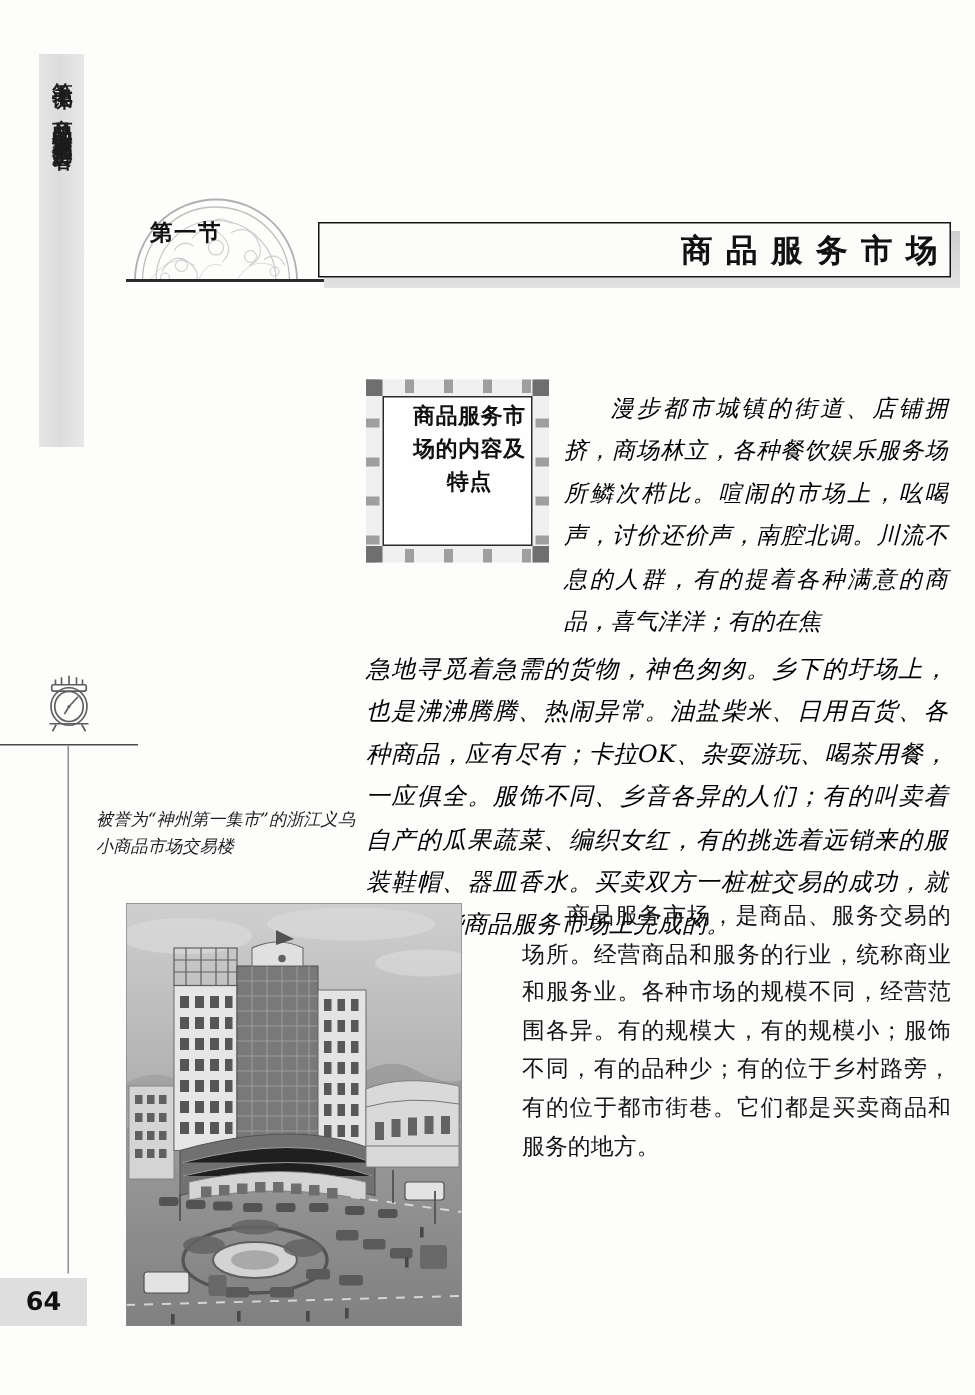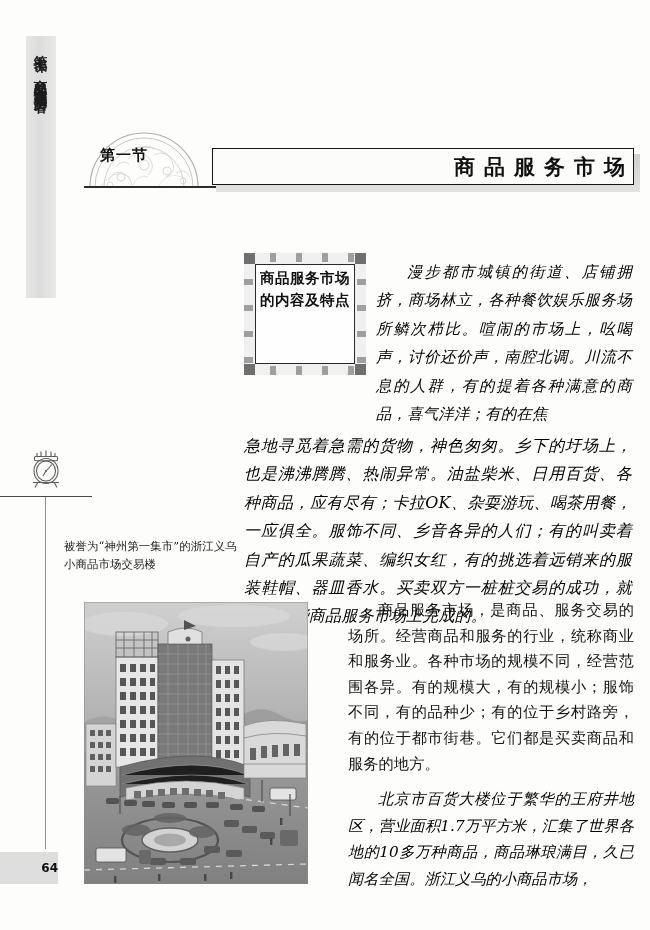--- a/index.html
+++ b/index.html
@@ -87,23 +87,23 @@
     height: 32px;
     background: #dedede;
   }
   .page-num {
     position: absolute;
     left: 0;
     top: 852px;
     width: 58px;
     height: 32px;
     line-height: 32px;
-    text-align: right;
+    text-align: center;
     font-family: "DejaVu Sans", sans-serif;
-    font-size: 12px;
+    font-size: 17px;
     font-weight: bold;
     color: #111;
   }
 
   
   .sec-ornament {
     position: absolute;
     left: 88px;
     top: 131px;
     width: 112px;
@@ -214,20 +214,21 @@
     right: 13px;
     bottom: 14px;
     font-family: "DejaVu Serif", serif;
     font-size: 14.5px;
     font-weight: bold;
     line-height: 22px;
     letter-spacing: 0.5px;
     text-align: center;
     color: #111;
     box-sizing: border-box;
+    padding-left: 16px;
   }
 
   
   .kai {
     font-family: "DejaVu Serif", serif;
     font-style: italic;
     color: #000000;
   }
   .song {
     font-family: "DejaVu Serif", serif;
@@ -281,20 +282,21 @@
     text-indent: 30px;
   }
 
   
   .photo-caption {
     position: absolute;
     left: 64px;
     top: 538px;
     width: 176px;
     font-family: "DejaVu Serif", serif;
+    font-style: italic;
     font-size: 11.4px;
     line-height: 17.5px;
     color: #1d1d1d;
     letter-spacing: 0.1px;
   }
   .photo {
     position: absolute;
     left: 84px;
     top: 602px;
     width: 224px;
@@ -379,21 +381,20 @@
     <div class="keybox-corner kc-tr"></div>
     <div class="keybox-corner kc-bl"></div>
     <div class="keybox-corner kc-br"></div>
     <div class="keybox-inner"></div>
     <div class="keybox-text">商品服务市场的内容及特点</div>
   </div>
 
   <div class="para-1 kai">漫步都市城镇的街道、店铺拥挤，商场林立，各种餐饮娱乐服务场所鳞次栉比。喧闹的市场上，吆喝声，讨价还价声，南腔北调。川流不息的人群，有的提着各种满意的商品，喜气洋洋；有的在焦</div>
   <div class="para-1b kai">急地寻觅着急需的货物，神色匆匆。乡下的圩场上，也是沸沸腾腾、热闹异常。油盐柴米、日用百货、各种商品，应有尽有；卡拉OK、杂耍游玩、喝茶用餐，一应俱全。服饰不同、乡音各异的人们；有的叫卖着自产的瓜果蔬菜、编织女红，有的挑选着远销来的服装鞋帽、器皿香水。买卖双方一桩桩交易的成功，就是在这些商品服务市场上完成的。</div>
   <div class="para-2 song">商品服务市场，是商品、服务交易的场所。经营商品和服务的行业，统称商业和服务业。各种市场的规模不同，经营范围各异。有的规模大，有的规模小；服饰不同，有的品种少；有的位于乡村路旁，有的位于都市街巷。它们都是买卖商品和服务的地方。</div>
-  <div class="para-3 kai">北京市百货大楼位于繁华的王府井地区，营业面积1.7万平方米，汇集了世界各地的10多万种商品，商品琳琅满目，久已闻名全国。浙江义乌的小商品市场，</div>
 
   <div class="photo-caption">被誉为“神州第一集市”的浙江义乌小商品市场交易楼</div>
 
   <div class="photo">
     <svg width="224" height="282" viewBox="0 0 224 282">
       <defs>
         <linearGradient id="sky" x1="0" y1="0" x2="0" y2="1">
           <stop offset="0%" stop-color="#c9c9c9"></stop>
           <stop offset="60%" stop-color="#b0b0b0"></stop>
           <stop offset="100%" stop-color="#9d9d9d"></stop>

